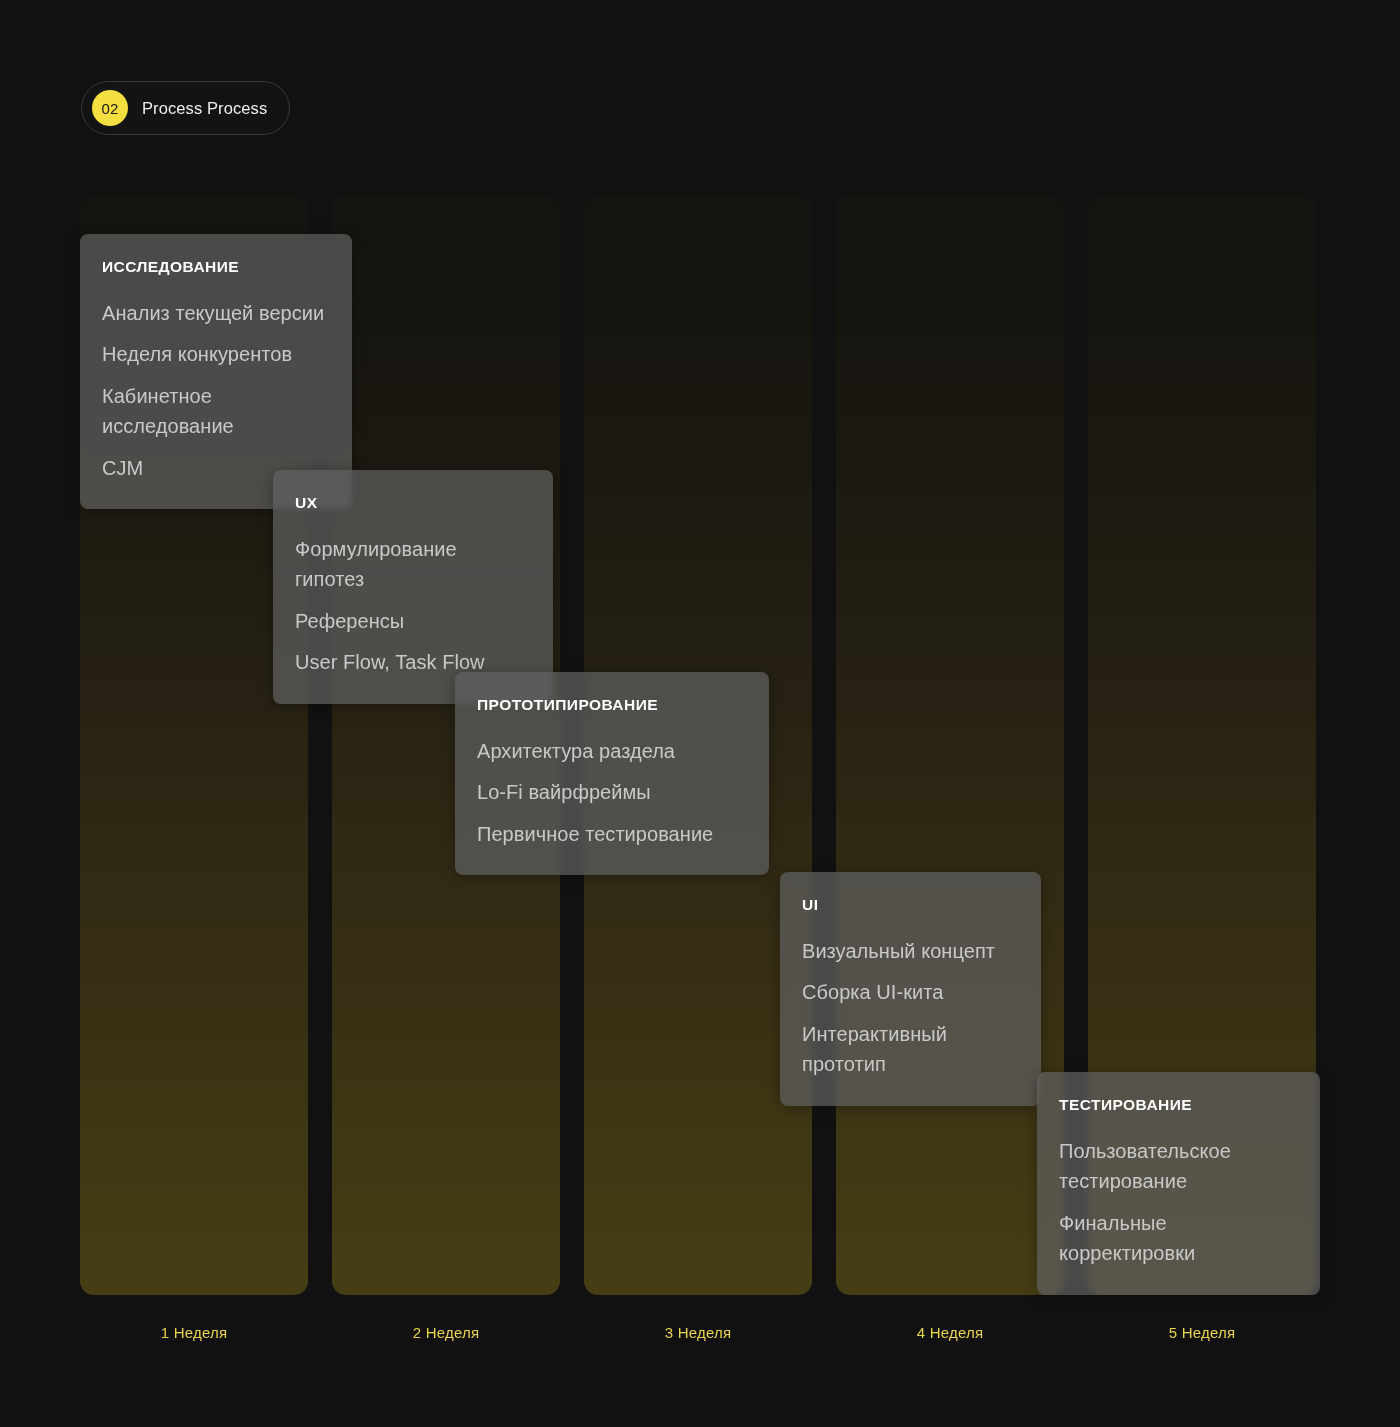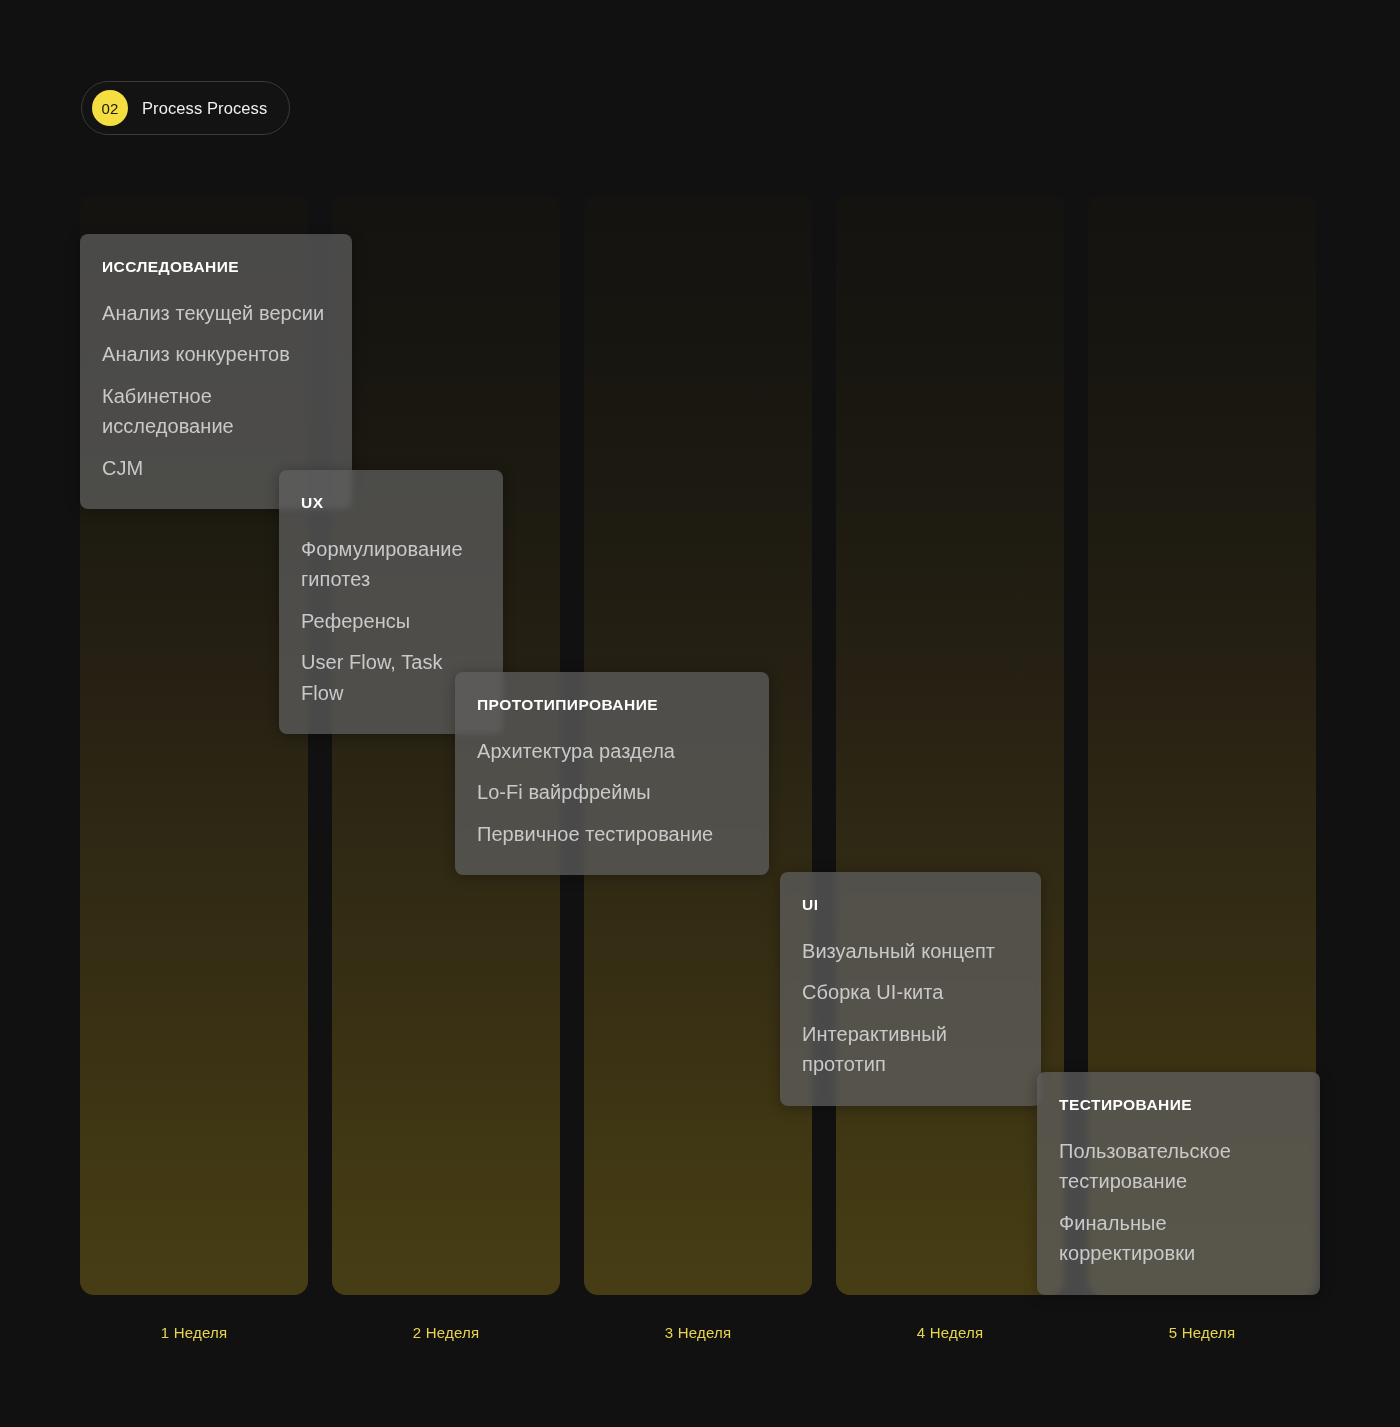--- a/index.html
+++ b/index.html
@@ -117,21 +117,21 @@
   .phase-item {
     color:#C9C9C9;
     font-size:20px;
     line-height:1.52;
     letter-spacing:0.05px;
     margin-bottom:11px;
   }
   .phase-item:last-child { margin-bottom:0; }
 
   .card-0 { left:80px;   top:234px;  width:272px; }
-  .card-1 { left:279px;  top:470px;  width:224px; }
+  .card-1 { left:273px;  top:470px;  width:280px; }
   .card-2 { left:455px;  top:672px;  width:314px; }
   .card-3 { left:780px;  top:872px;  width:261px; }
   .card-4 { left:1037px; top:1072px; width:283px; }
 </style>
 </head>
 <body>
 
 <div class="badge-pill">
   <span class="badge-num">02</span>
   <span class="badge-label">Process Process</span>
@@ -141,21 +141,21 @@
 
   <div class="column col-0"></div>
   <div class="column col-1"></div>
   <div class="column col-2"></div>
   <div class="column col-3"></div>
   <div class="column col-4"></div>
 
   <div class="phase-card card-0">
     <div class="phase-title">ИССЛЕДОВАНИЕ</div>
     <div class="phase-item">Анализ текущей версии</div>
-    <div class="phase-item">Анализ конкурентов</div>
+    <div class="phase-item">Неделя конкурентов</div>
     <div class="phase-item">Кабинетное исследование</div>
     <div class="phase-item">CJM</div>
   </div>
 
   <div class="phase-card card-1">
     <div class="phase-title">UX</div>
     <div class="phase-item">Формулирование гипотез</div>
     <div class="phase-item">Референсы</div>
     <div class="phase-item">User Flow, Task Flow</div>
   </div>

